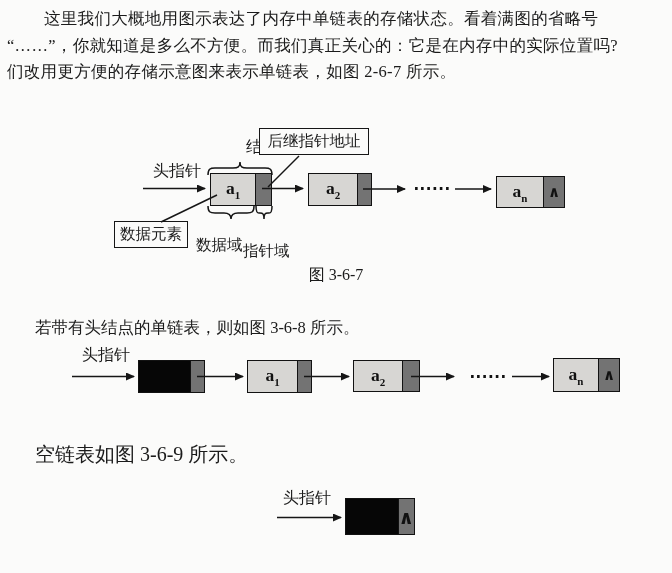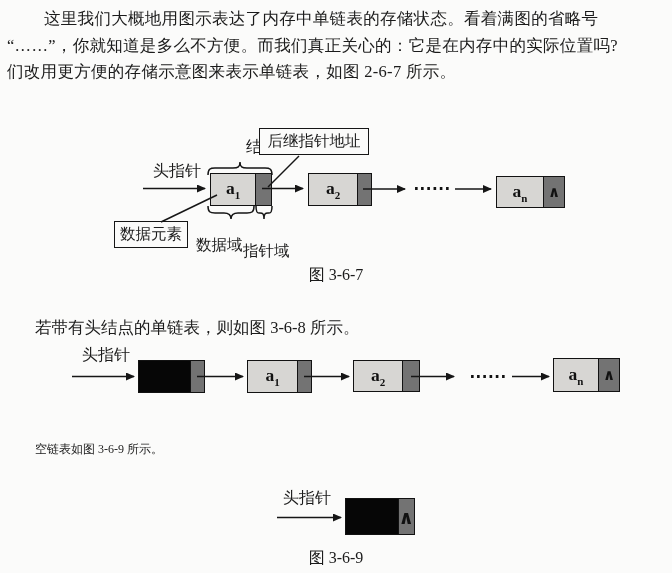--- a/index.html
+++ b/index.html
@@ -146,31 +146,30 @@
 
     <svg class="overlay" width="672" height="85" viewBox="0 0 672 85">
       <line x1="72" y1="36.5" x2="134" y2="36.5" stroke="#161616" stroke-width="1.6" marker-end="url(#ah)"></line>
       <line x1="197" y1="36.5" x2="243" y2="36.5" stroke="#161616" stroke-width="1.6" marker-end="url(#ah)"></line>
       <line x1="304" y1="36.5" x2="349" y2="36.5" stroke="#161616" stroke-width="1.6" marker-end="url(#ah)"></line>
       <line x1="411" y1="36.5" x2="454" y2="36.5" stroke="#161616" stroke-width="1.6" marker-end="url(#ah)"></line>
       <line x1="512" y1="36.5" x2="549" y2="36.5" stroke="#161616" stroke-width="1.6" marker-end="url(#ah)"></line>
     </svg>
   </div>
 
-  <div class="abs cn-label" style="left:35px; top:441px; font-size:12px;">空链表如图 3-6-9 所示。</div>
+  <div class="abs cn-label" style="left:35px; top:441px; font-size:20px;">空链表如图 3-6-9 所示。</div>
 
   <div class="abs" style="left:0; top:485px; width:672px; height:88px;">
 
     <div class="abs cn-label" style="left:283px; top:3px;">头指针</div>
 
     <div class="node" style="left:345px; top:13px; width:70px; height:37px;">
       <div class="data black" style="width:53px;"></div>
       <div class="ptr big">∧</div>
     </div>
 
-    <div class="abs caption" style="top:63px;">图 3-6-9</div>
 
     <svg class="overlay" width="672" height="88" viewBox="0 0 672 88">
       <line x1="277" y1="32.5" x2="341" y2="32.5" stroke="#161616" stroke-width="1.6" marker-end="url(#ah)"></line>
     </svg>
   </div>
 
 </div>
 
 </body></html>

